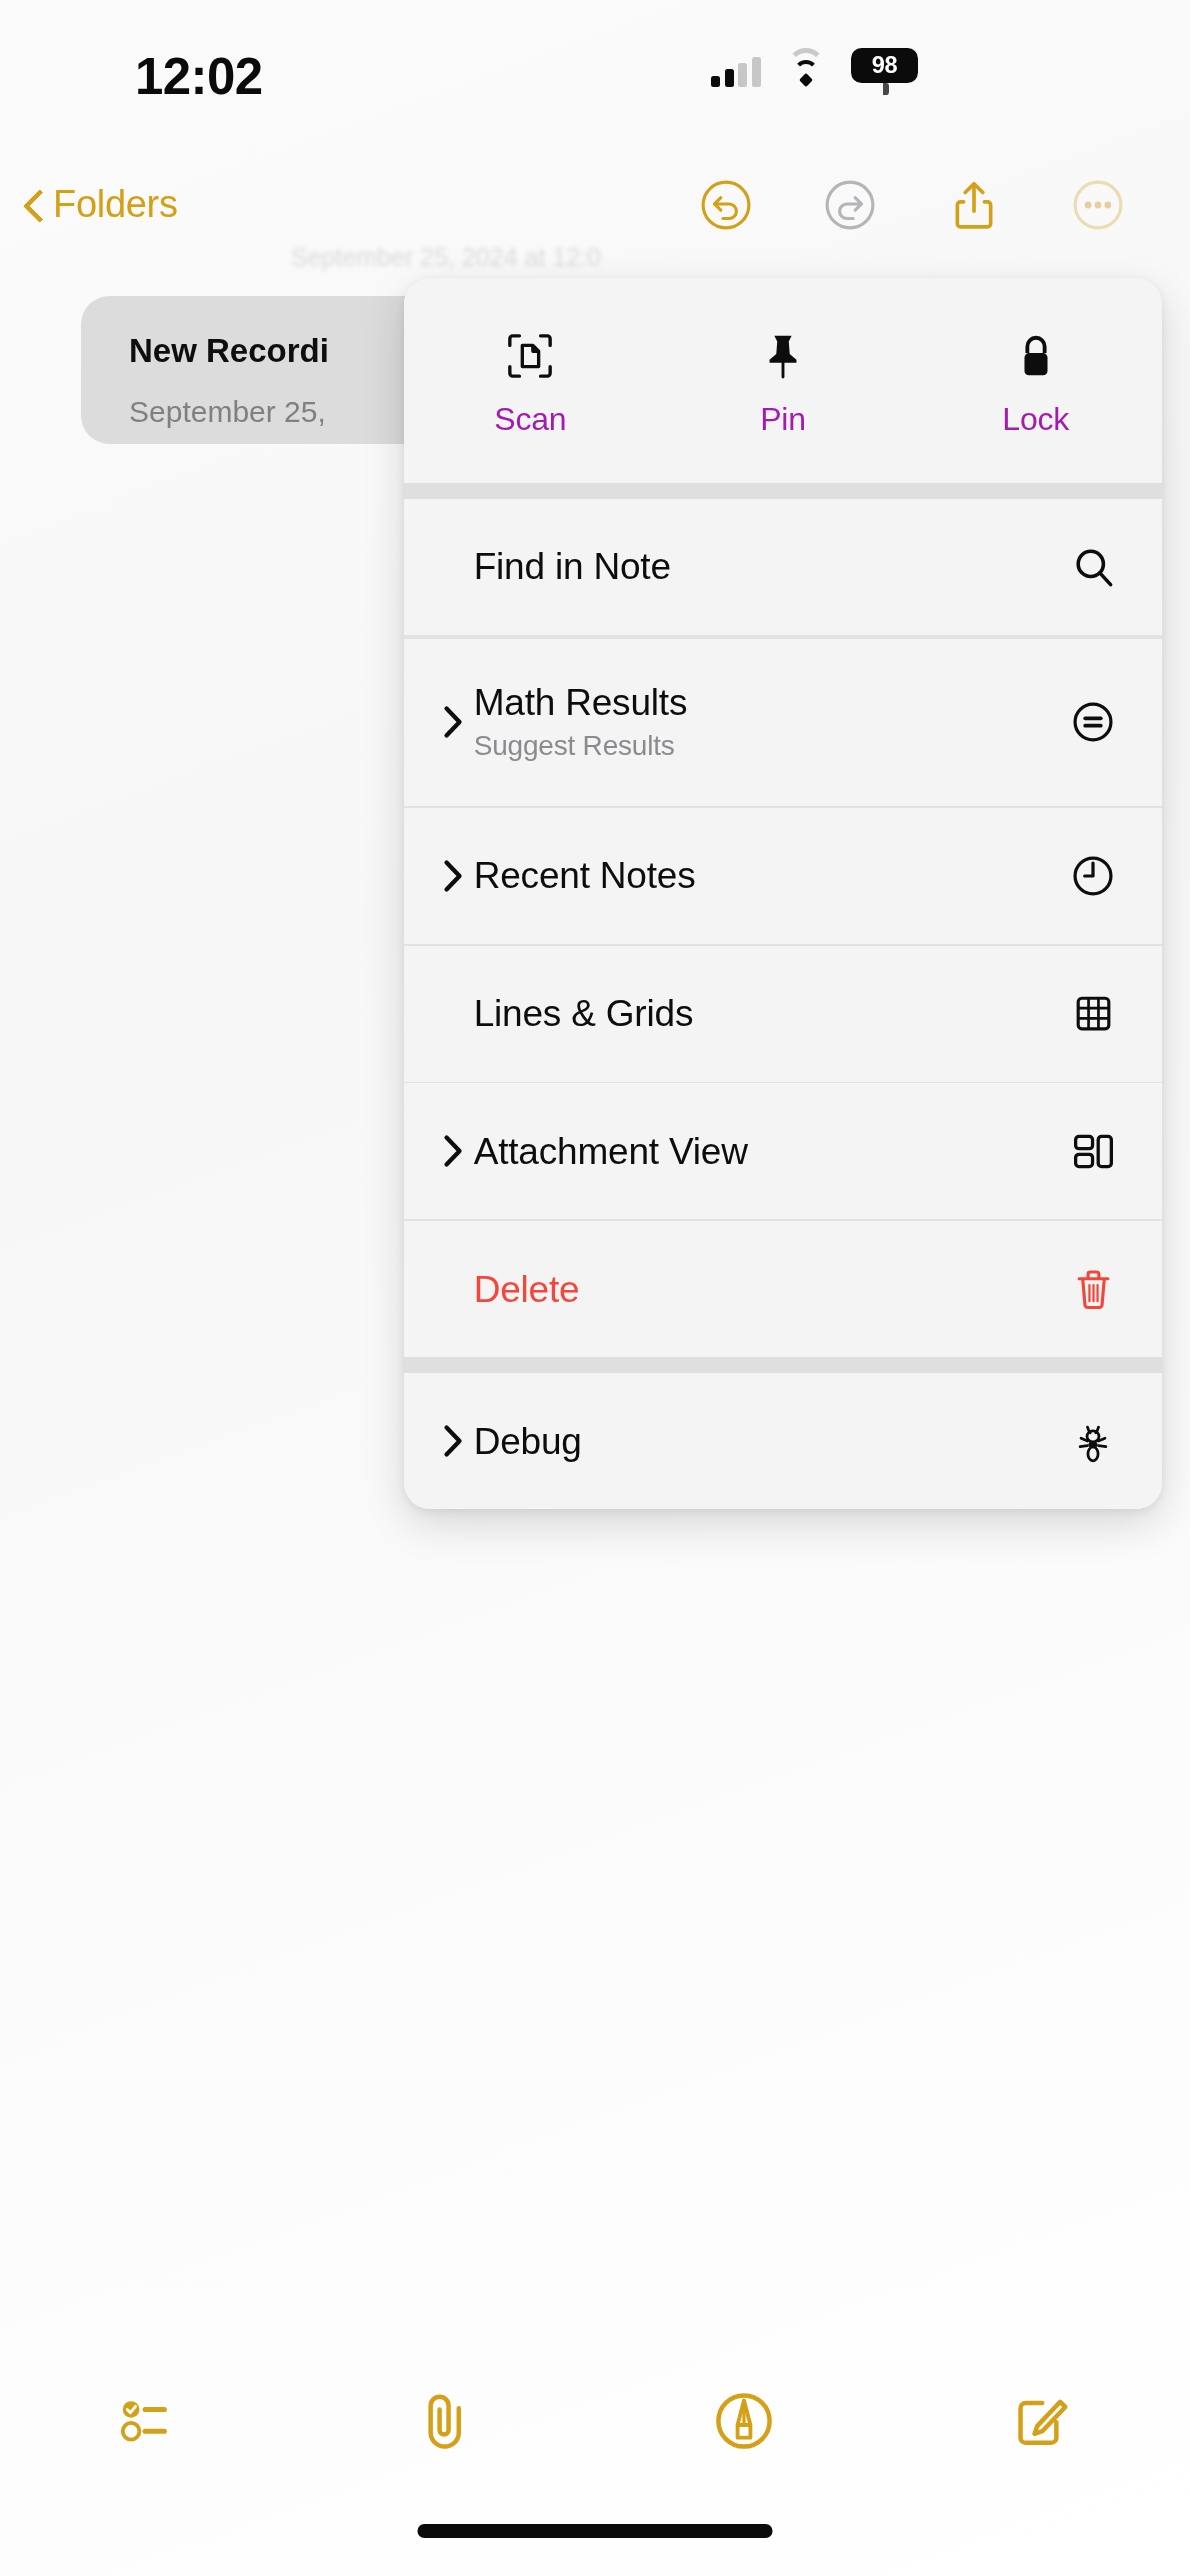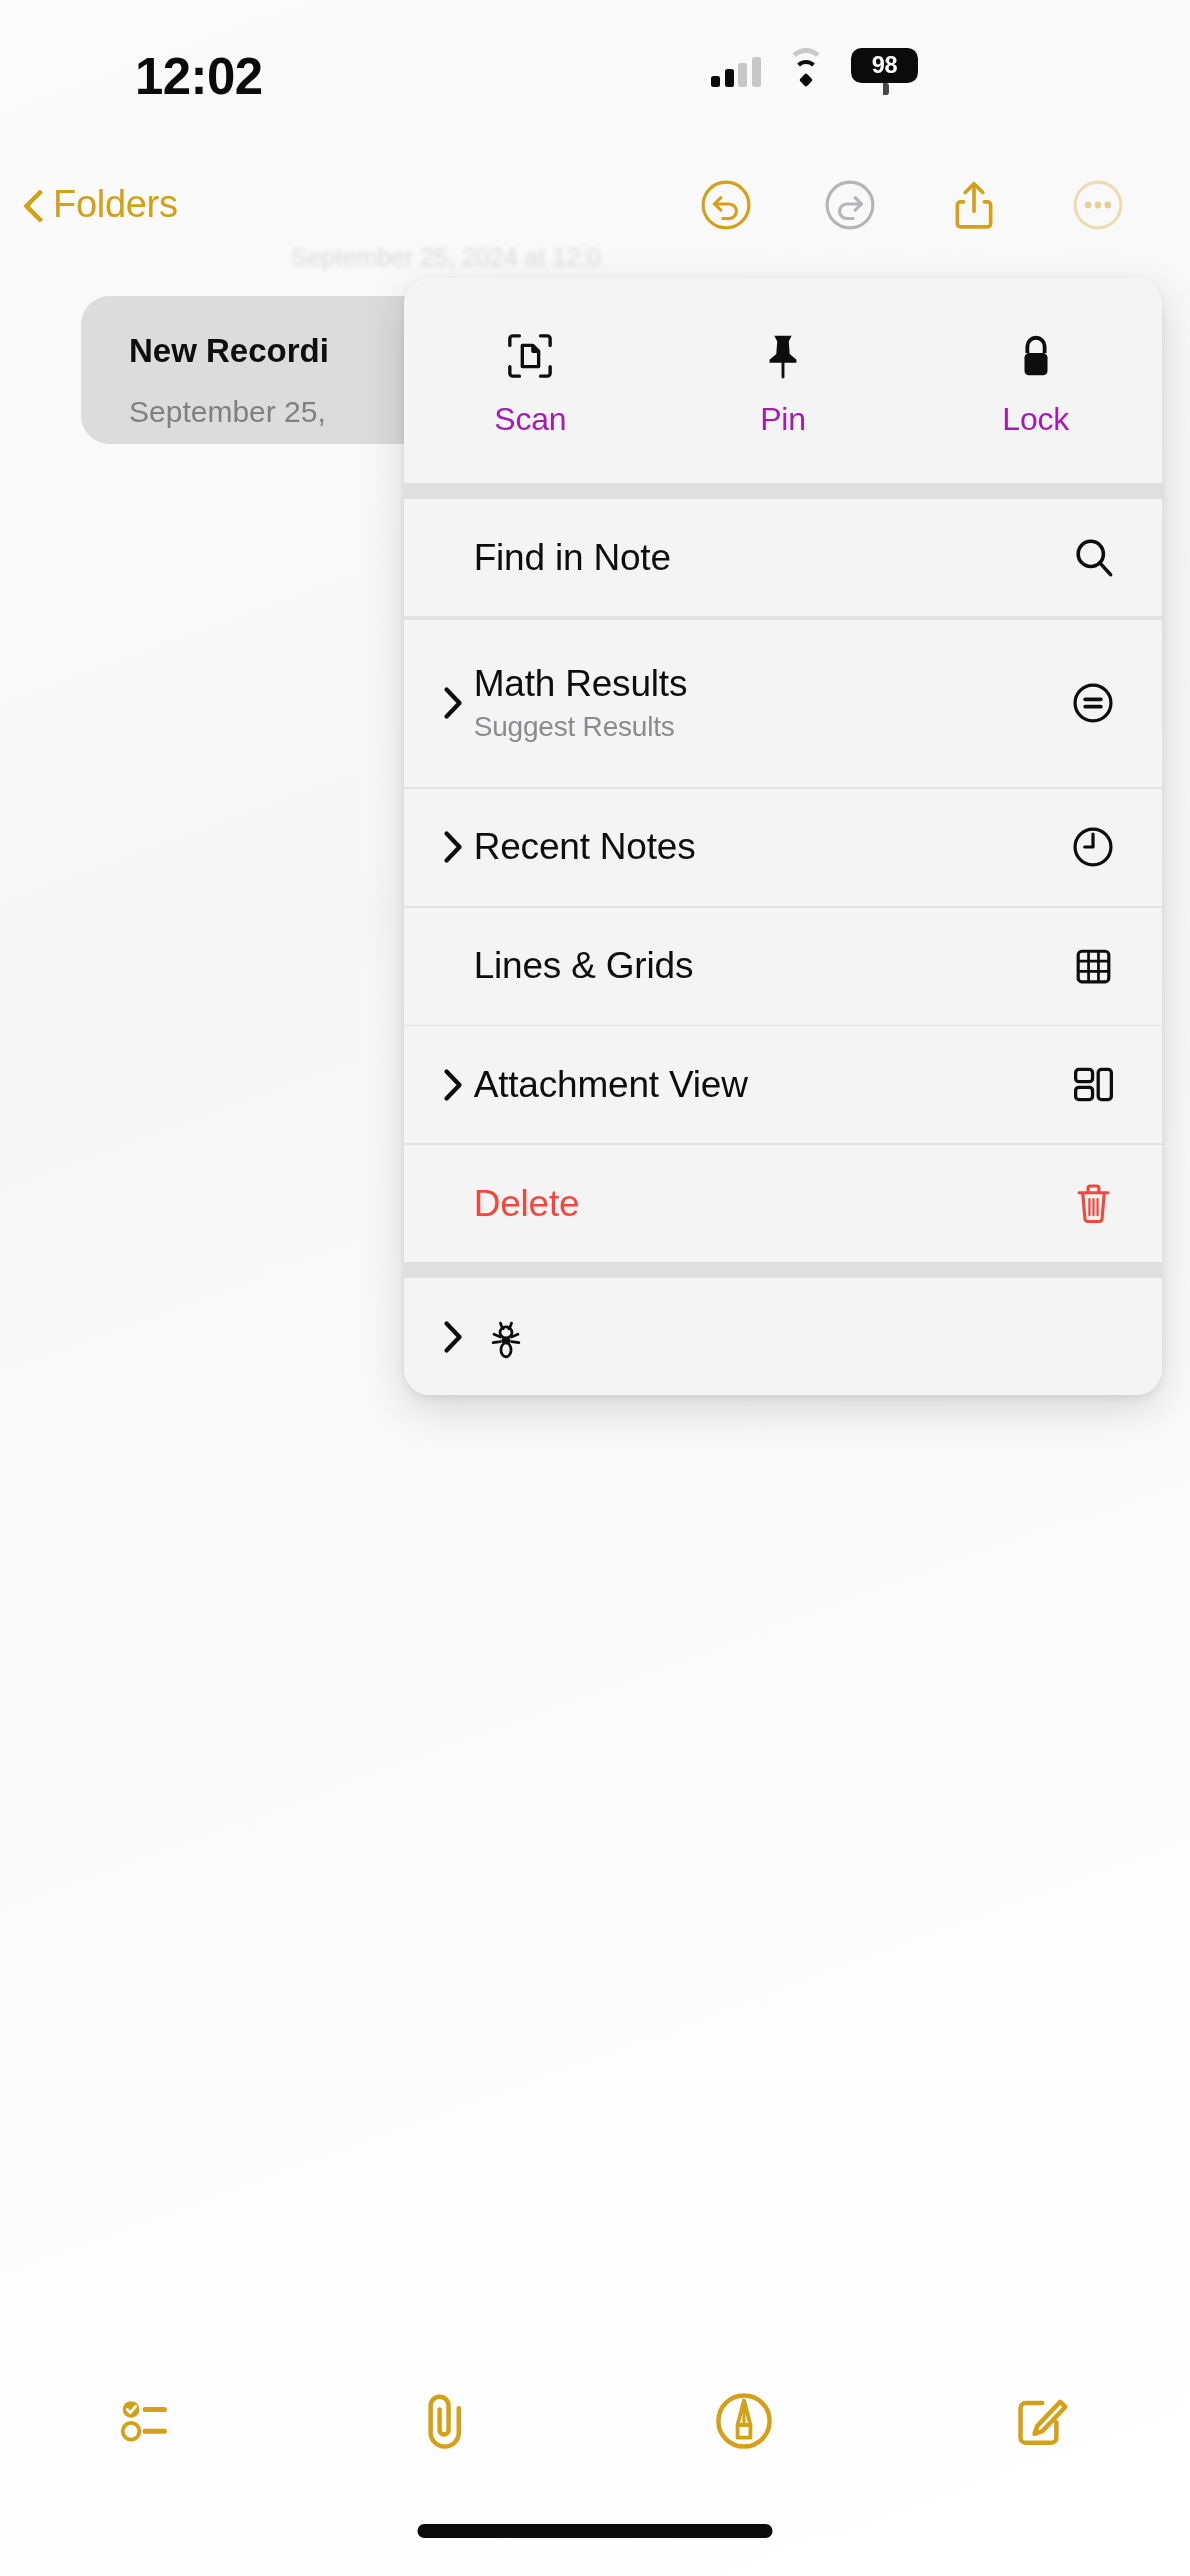--- a/index.html
+++ b/index.html
@@ -142,21 +142,21 @@
   }
   .quick-item .qi-label {
     font-size:32px; color:#a21caf; letter-spacing:-0.2px;
   }
 
   .band { height:16px; background:#dfdfe0; }
   .divider { height:1.9px; background:#e2e2e3; }
 
   .menu-row {
     display:flex; align-items:center;
-    height:117px; padding:0 37px 0 35px;
+    height:136px; padding:0 37px 0 35px;
     background:#f4f4f5;
     cursor:pointer; position:relative;
   }
   .menu-row .chev-left {
     width:28.5px; flex:0 0 28.5px; display:flex; align-items:center; justify-content:flex-start;
     margin-right:6.2px;
   }
   .menu-row .chev-left.empty { }
   .menu-row .labels { flex:1; display:flex; flex-direction:column; justify-content:center; }
   .menu-row .r-label {
@@ -410,20 +410,23 @@
     </div>
 
     <div class="band"></div>
 
     <div class="menu-row">
       <div class="chev-left">
         <svg width="27" height="38" viewBox="0 0 50 70">
           <path d="M14 10 L38 35 L14 60" fill="none" stroke="#0d0d0d" stroke-width="8" stroke-linecap="round" stroke-linejoin="round"></path>
         </svg>
       </div>
+      <div class="labels">
+        <div class="r-label">Debug</div>
+      </div>
       <div class="r-icon">
         <svg width="46" height="46" viewBox="0 0 100 100">
           <path d="M38 20 C40 28 42 30 44 32" fill="none" stroke="#0d0d0d" stroke-width="6" stroke-linecap="round"></path>
           <path d="M62 20 C60 28 58 30 56 32" fill="none" stroke="#0d0d0d" stroke-width="6" stroke-linecap="round"></path>
           <ellipse cx="50" cy="40" rx="13" ry="12" fill="none" stroke="#0d0d0d" stroke-width="6"></ellipse>
           <ellipse cx="50" cy="58" rx="10" ry="8" fill="#0d0d0d"></ellipse>
           <ellipse cx="50" cy="78" rx="11" ry="15" fill="none" stroke="#0d0d0d" stroke-width="6"></ellipse>
           <path d="M38 50 L24 44 M38 60 L22 62 M62 50 L76 44 M62 60 L78 62" stroke="#0d0d0d" stroke-width="6" stroke-linecap="round"></path>
         </svg>
       </div>

